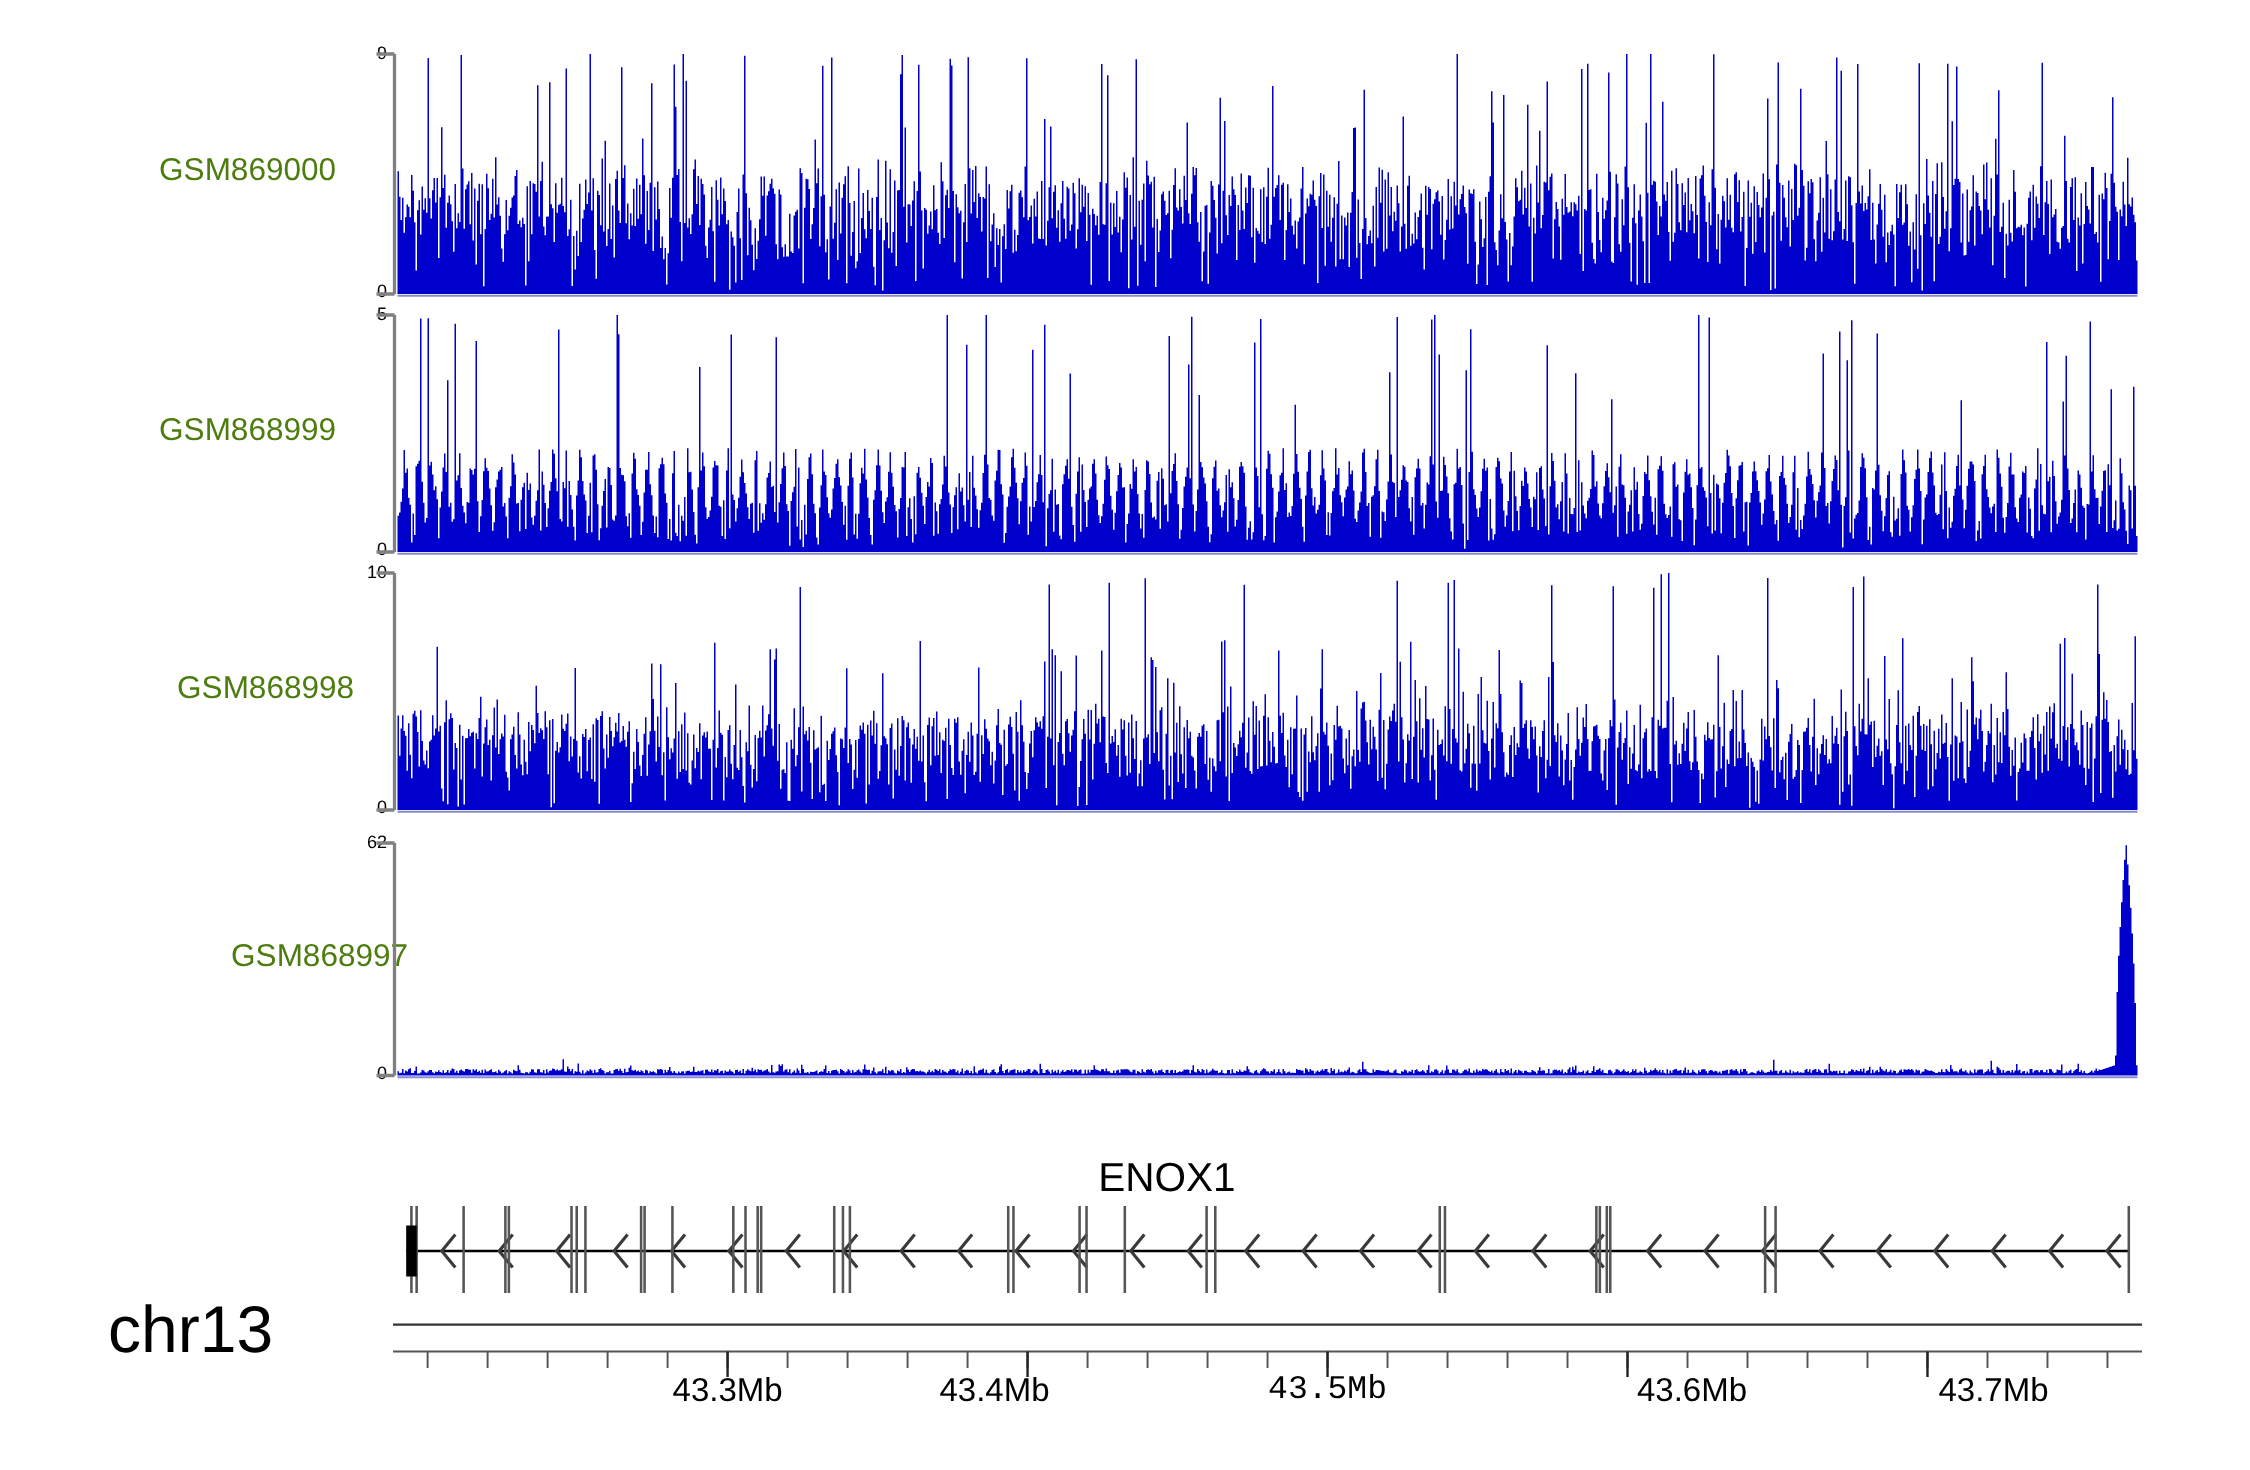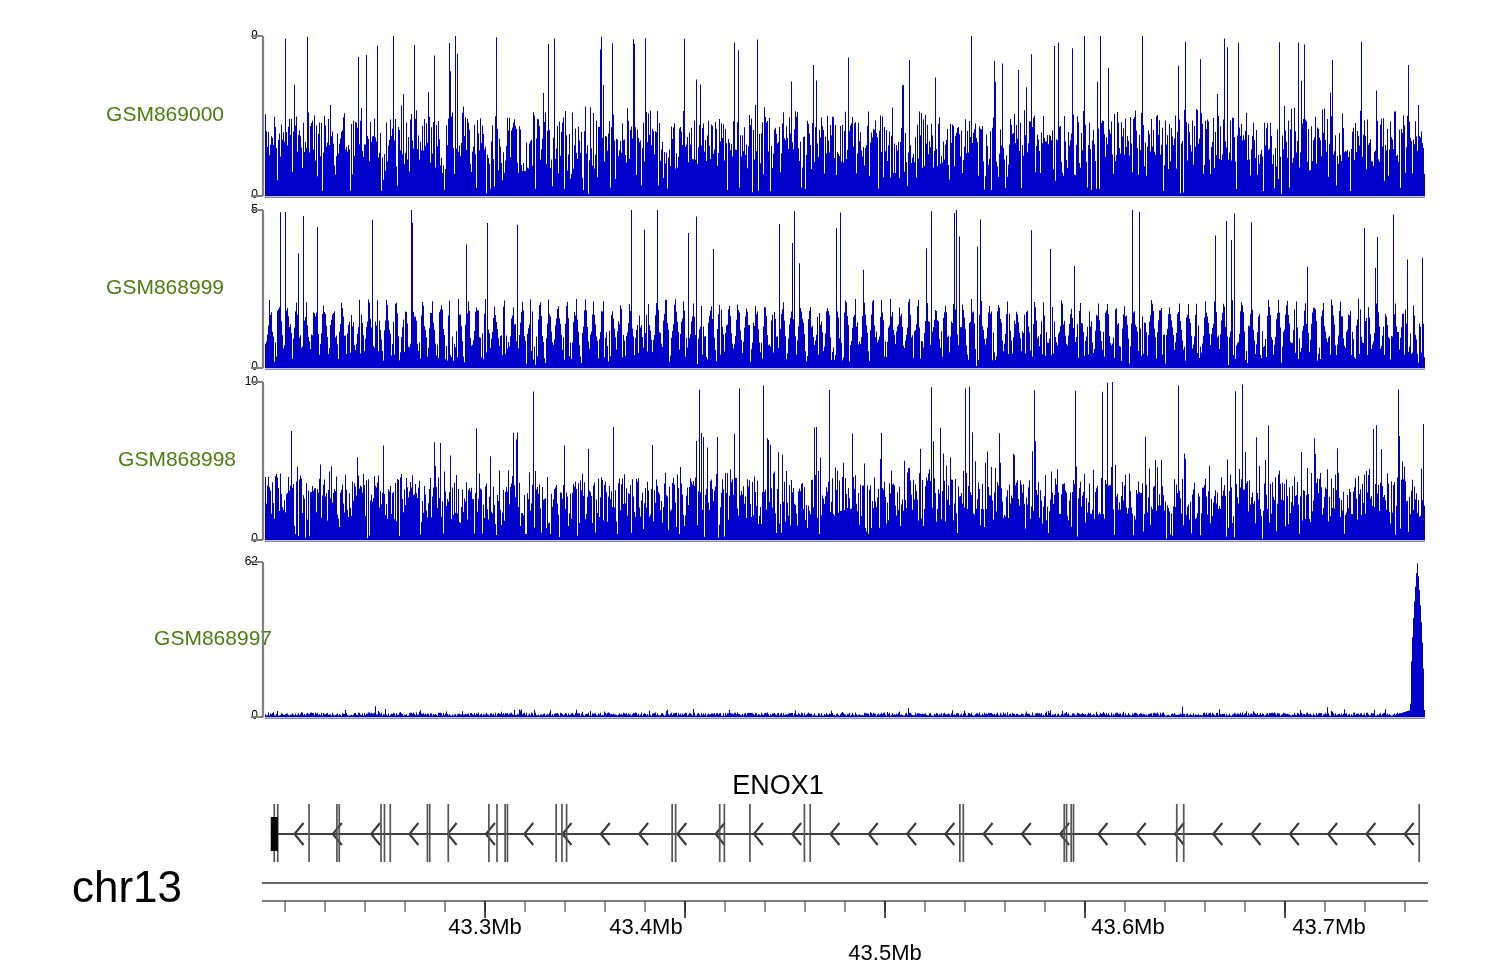--- a/index.html
+++ b/index.html
@@ -193,17 +193,17 @@
       <line x1="1064.9848" y1="23" x2="1064.9848" y2="34" stroke="#555" stroke-width="1.3"></line>
       <line x1="1104.9815999999998" y1="23" x2="1104.9815999999998" y2="34" stroke="#555" stroke-width="1.3"></line>
       <line x1="1144.9783999999997" y1="23" x2="1144.9783999999997" y2="34" stroke="#555" stroke-width="1.3"></line>
       <line x1="225.05200000000002" y1="23" x2="225.05200000000002" y2="40" stroke="#222" stroke-width="1.6"></line>
       <line x1="425.036" y1="23" x2="425.036" y2="40" stroke="#222" stroke-width="1.6"></line>
       <line x1="625.02" y1="23" x2="625.02" y2="40" stroke="#222" stroke-width="1.6"></line>
       <line x1="825.004" y1="23" x2="825.004" y2="40" stroke="#222" stroke-width="1.6"></line>
       <line x1="1024.9879999999998" y1="23" x2="1024.9879999999998" y2="40" stroke="#222" stroke-width="1.6"></line>
     </svg>
     <div class="tick-label" style="left:485.052px;top:914px;">43.3Mb</div>
-    <div class="tick-label" style="left:646px;top:914px;">43.4Mb</div>
-    <div class="tick-label" style="left:885.02px;top:940px;">43.5Mb</div>
+    <div class="tick-label" style="left:663px;top:914px;">43.4Mb</div>
+    <div class="tick-label" style="left:885.02px;top:914px;font-family:Liberation Mono, monospace;">43.5Mb</div>
     <div class="tick-label" style="left:1128px;top:914px;">43.6Mb</div>
     <div class="tick-label" style="left:1284.9879999999998px;top:914px;margin-left:44px;">43.7Mb</div>
   </div>
 
 </body></html>

